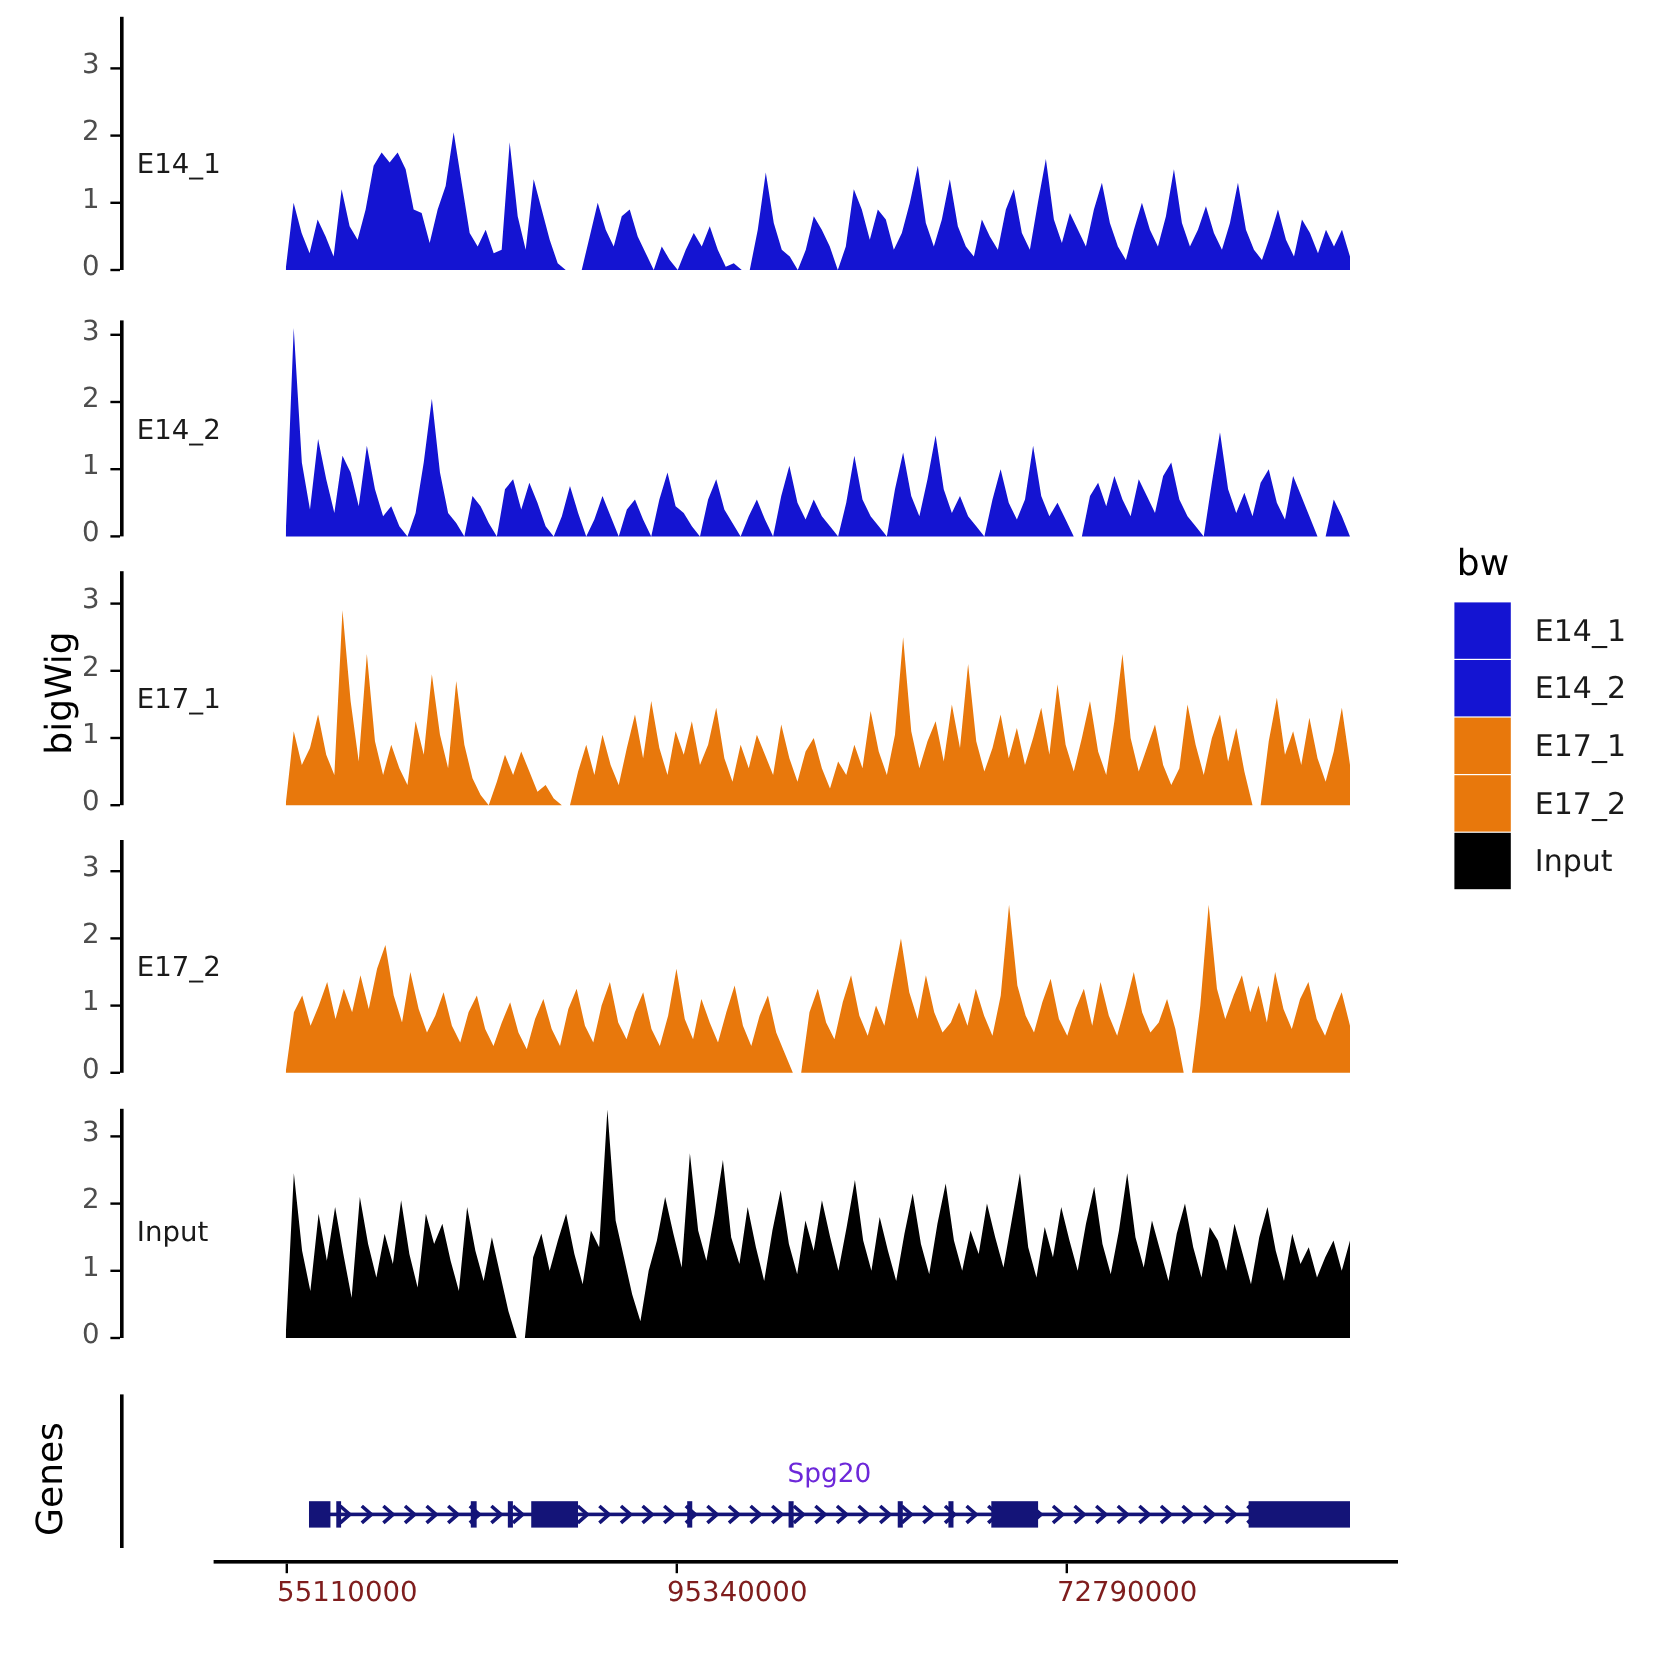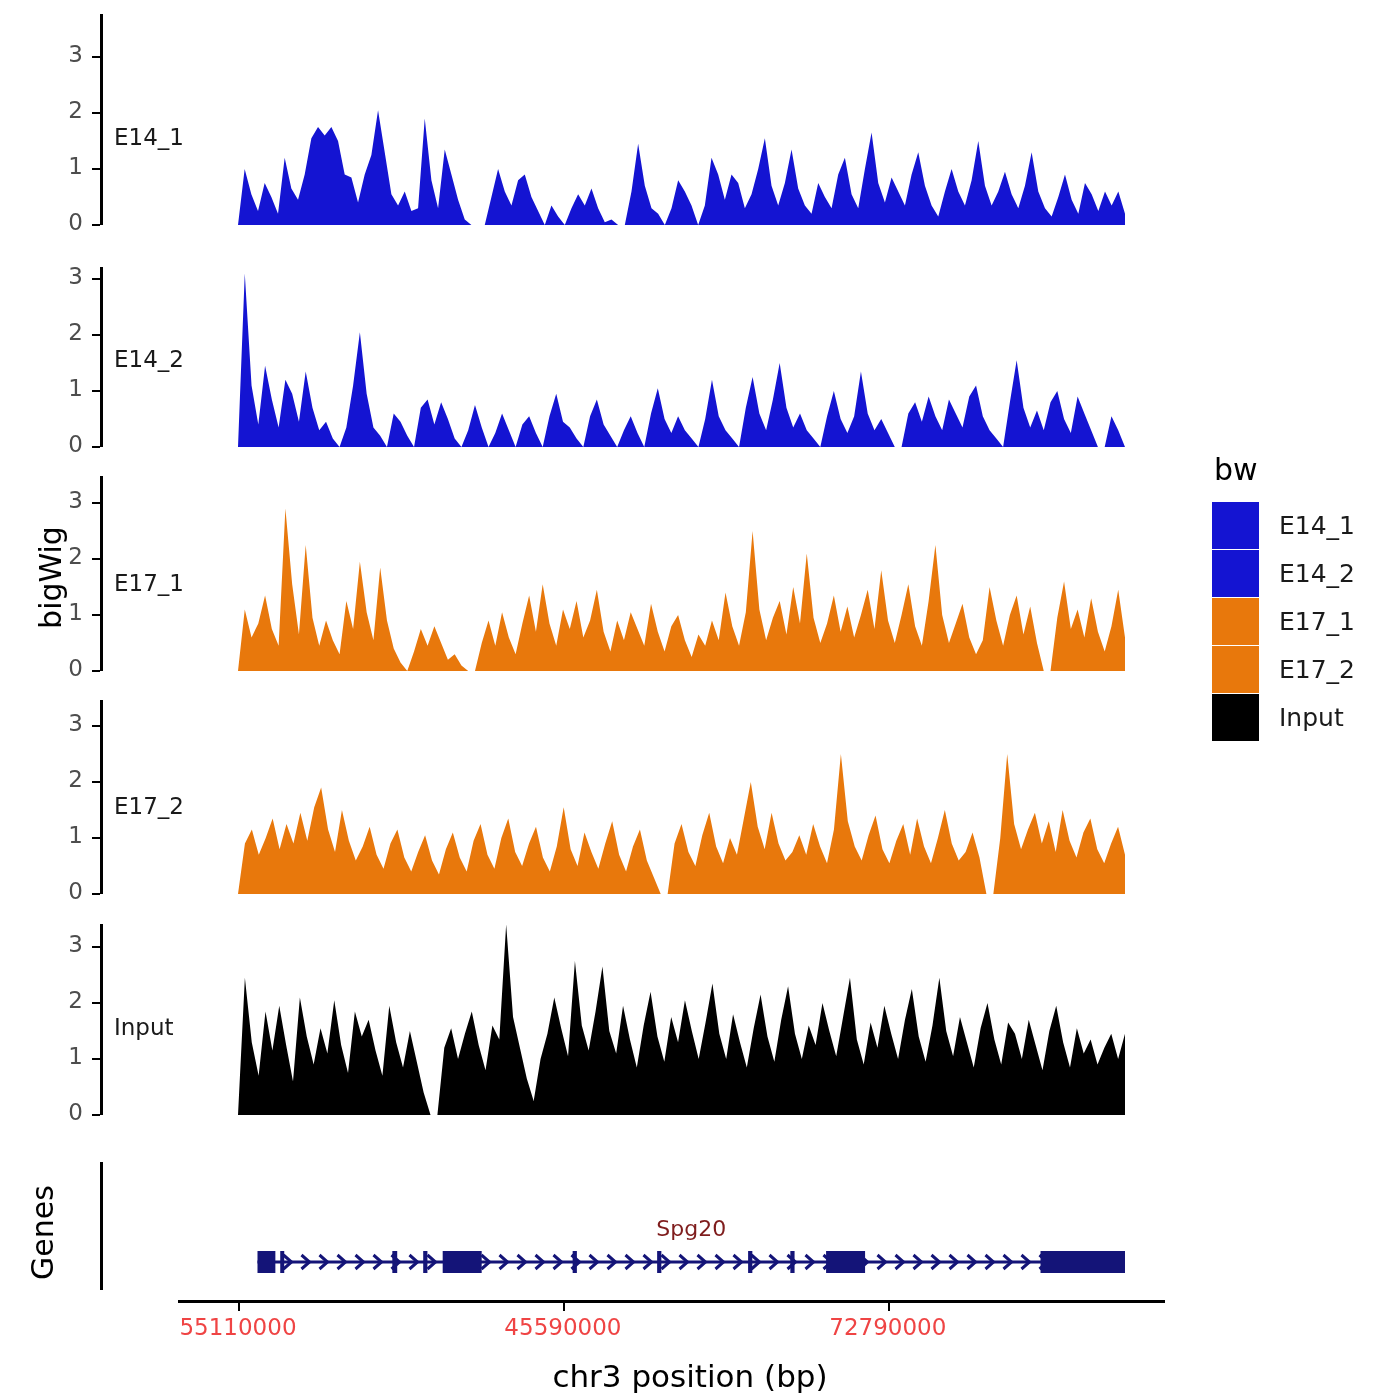--- a/index.html
+++ b/index.html
@@ -40,36 +40,36 @@
   }
 
   .panel{position:absolute;overflow:hidden;}
   .panel svg{display:block;}
 
   .xaxis-line{position:absolute;background:#000;height:3px;}
   .xtick{position:absolute;background:#000;width:2px;height:8px;}
   .xticklab{
     position:absolute;
     font-size:23px;
-    color:#ef4444;
-    text-align:center;
+    color:#7f1d1d;
+    text-align:right;
     white-space:nowrap;
   }
   .xtitle{
     position:absolute;
     font-size:31px;
     color:#000;
     text-align:center;
     white-space:nowrap;
   }
 
   .genelab{
     position:absolute;
     font-size:22px;
-    color:#7f1d1d;
+    color:#6d28d9;
     white-space:nowrap;
     text-align:center;
   }
 
   
   .legend{position:absolute;left:1212px;top:452px;}
   .legend-title{font-size:30px;color:#000;margin:0 0 14px 2px;}
   .legend-row{display:flex;align-items:center;height:48px;}
   .legend-key{width:47px;height:47px;flex:0 0 auto;}
   .legend-text{font-size:25px;color:#1a1a1a;margin-left:20px;white-space:nowrap;}
@@ -106,21 +106,20 @@
       <div class="panel" style="left: 238px; top: 924px; width: 887px; height: 195px;">
         <svg width="887" height="195" viewBox="0 0 887 195">
           <path d="M0.00,191.00 L6.88,53.80 L13.75,118.20 L20.63,151.80 L27.50,87.40 L34.38,126.60 L41.26,81.80 L48.13,121.00 L55.01,157.40 L61.88,73.40 L68.76,112.60 L75.64,140.60 L82.51,104.20 L89.39,129.40 L96.26,76.20 L103.14,121.00 L110.02,149.00 L116.89,87.40 L123.77,112.60 L130.64,95.80 L137.52,126.60 L144.40,151.80 L151.27,81.80 L158.15,118.20 L165.02,143.40 L171.90,107.00 L178.78,137.80 L185.65,168.60 L192.53,191.00 L199.40,191.00 L206.28,123.80 L213.16,104.20 L220.03,135.00 L226.91,109.80 L233.78,87.40 L240.66,121.00 L247.53,146.20 L254.41,101.40 L261.29,115.40 L268.16,0.60 L275.04,93.00 L281.91,123.80 L288.79,154.60 L295.67,177.00 L302.54,135.00 L309.42,109.80 L316.29,73.40 L323.17,104.20 L330.05,132.20 L336.92,37.00 L343.80,101.40 L350.67,126.60 L357.55,87.40 L364.43,42.60 L371.30,107.00 L378.18,129.40 L385.05,81.80 L391.93,115.40 L398.81,143.40 L405.68,101.40 L412.56,67.80 L419.43,112.60 L426.31,137.80 L433.19,93.00 L440.06,118.20 L446.94,76.20 L453.81,107.00 L460.69,135.00 L467.57,98.60 L474.44,59.40 L481.32,109.80 L488.19,135.00 L495.07,90.20 L501.95,118.20 L508.82,143.40 L515.70,104.20 L522.57,70.60 L529.45,112.60 L536.33,137.80 L543.20,95.80 L550.08,62.20 L556.95,109.80 L563.83,135.00 L570.71,101.40 L577.58,121.00 L584.46,79.00 L591.33,107.00 L598.21,132.20 L605.09,93.00 L611.96,53.80 L618.84,115.40 L625.71,140.60 L632.59,98.60 L639.47,123.80 L646.34,81.80 L653.22,109.80 L660.09,135.00 L666.97,95.80 L673.84,65.00 L680.72,112.60 L687.60,137.80 L694.47,101.40 L701.35,53.80 L708.22,107.00 L715.10,132.20 L721.98,93.00 L728.85,118.20 L735.73,143.40 L742.60,104.20 L749.48,79.00 L756.36,115.40 L763.23,140.60 L770.11,98.60 L776.98,109.80 L783.86,135.00 L790.74,95.80 L797.61,121.00 L804.49,146.20 L811.36,107.00 L818.24,81.80 L825.12,118.20 L831.99,143.40 L838.87,104.20 L845.74,129.40 L852.62,115.40 L859.50,140.60 L866.37,123.80 L873.25,109.80 L880.12,135.00 L887.00,109.80 L887,191 L0,191 Z" fill="#000000" shape-rendering="geometricPrecision"></path>
         </svg>
       </div>
     </div>
 
   <div id="genes-panel"></div>
 
   <div id="xaxis"></div>
-  <div class="xtitle" id="xtitle" style="left: 240px; top: 1358px; width: 900px;">chr3 position (bp)</div>
 
   <div class="legend">
     <div class="legend-title">bw</div>
     <div id="legend-items">
         <div class="legend-row">
           <div class="legend-key" style="background: rgb(20, 20, 210);"></div>
           <div class="legend-text">E14_1</div>
         </div>
         <div class="legend-row">
           <div class="legend-key" style="background: rgb(20, 20, 210);"></div>
@@ -252,16 +251,16 @@
       <rect x="657.1318681318681" y="9" width="4.223809523809564" height="22" fill="#141478"></rect>
       <rect x="748.106227106227" y="9" width="4.223809523809678" height="22" fill="#141478"></rect>
       <rect x="790.3443223443223" y="9" width="4.223809523809564" height="22" fill="#141478"></rect>
       <rect x="826.0842490842491" y="9" width="38.989010989011035" height="22" fill="#141478"></rect>
       <rect x="1040.5238095238096" y="9" width="84.47619047619037" height="22" fill="#141478"></rect>
     </svg>
     <div class="xaxis-line" style="left: 178px; top: 1300px; width: 987px;"></div>
     <div class="xtick" style="left: 238px; top: 1303px;"></div>
     <div class="xticklab" style="left: 128px; top: 1314px; width: 220px;">55110000</div>
     <div class="xtick" style="left: 562.908px; top: 1303px;"></div>
-    <div class="xticklab" style="left: 452.908px; top: 1314px; width: 220px;">45590000</div>
+    <div class="xticklab" style="left: 452.908px; top: 1314px; width: 220px;">95340000</div>
     <div class="xtick" style="left: 887.817px; top: 1303px;"></div>
     <div class="xticklab" style="left: 777.817px; top: 1314px; width: 220px;">72790000</div>
   </div>
 
 </body></html>

